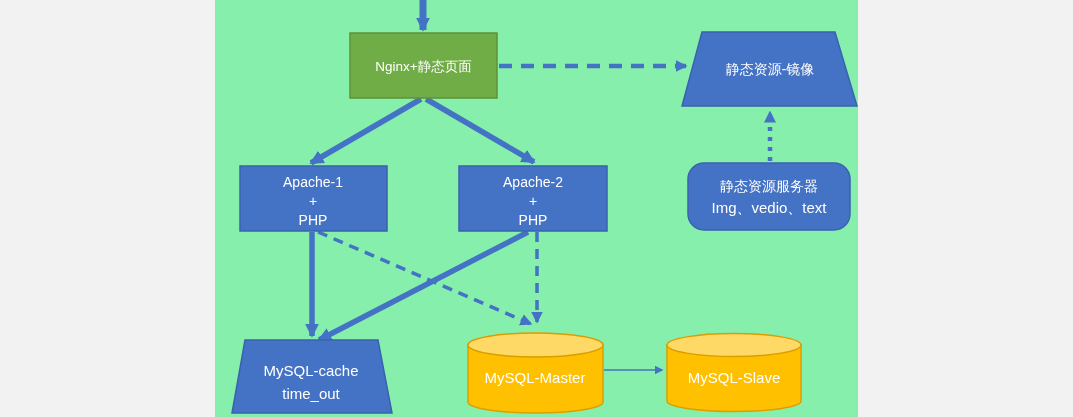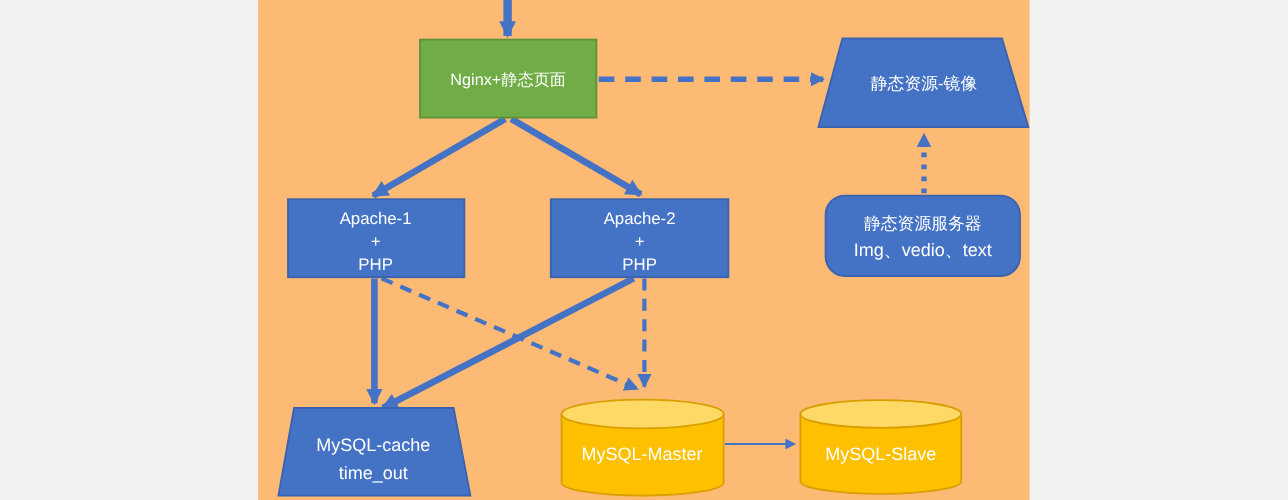--- a/index.html
+++ b/index.html
@@ -1,21 +1,21 @@
 <!DOCTYPE html>
 <html><head>
 <meta charset="utf-8">
 <style>
   html, body { margin: 0; padding: 0; background: #ffffff; }
   #stage {
     position: relative;
     width: 1073px; height: 417px;
     overflow: hidden;
     font-family: "Liberation Sans", sans-serif;
-    background: #fdba74;
+    background: #86efac;
   }
   #diagram-svg { position: absolute; left: 0; top: 0; }
   text {
     fill: #ffffff;
     font-family: "Liberation Sans", sans-serif;
     text-anchor: middle;
   }
   .node-label  { font-size: 14px; }
   .node-label-sm { font-size: 13.5px; }
   .node-label-lg { font-size: 15px; }

